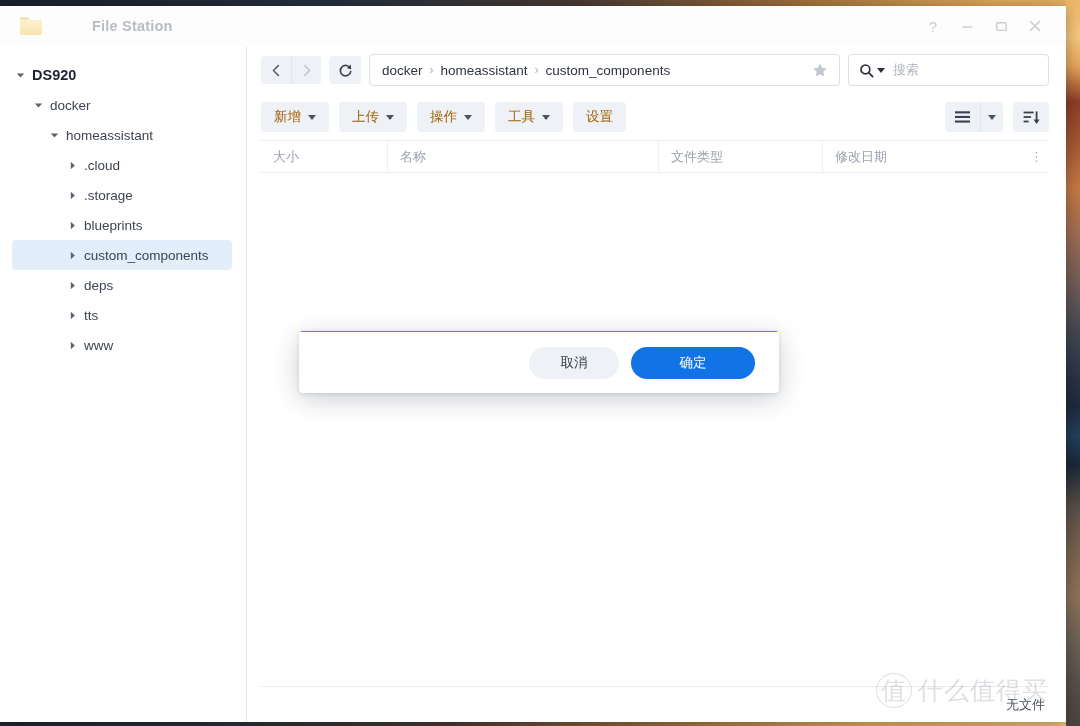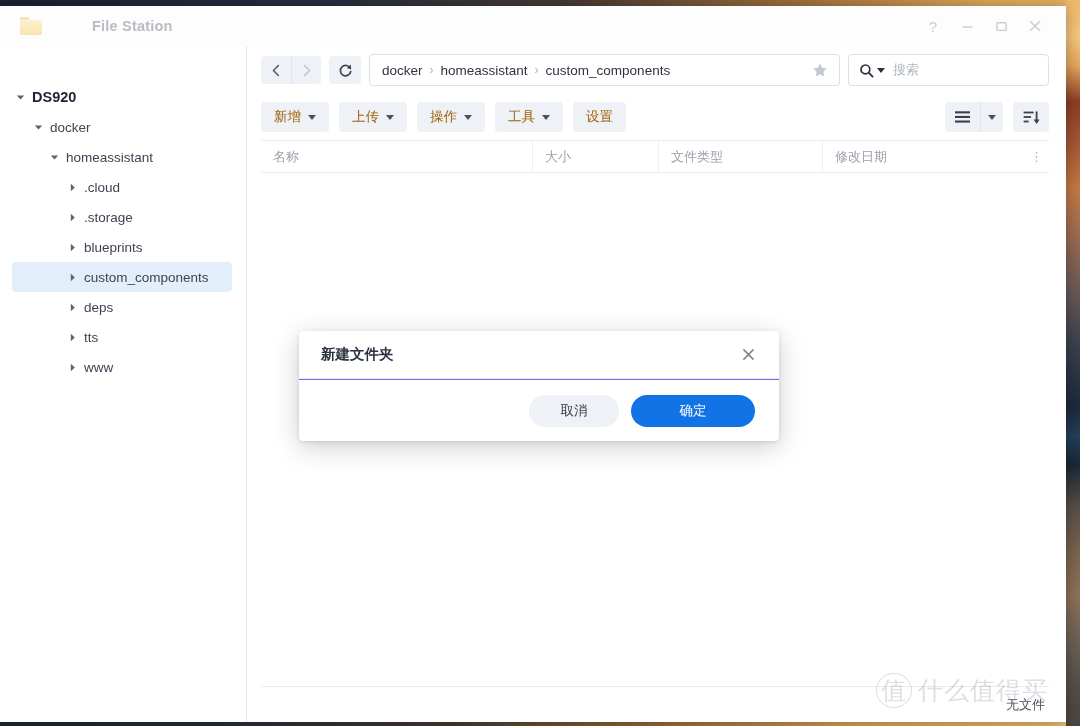--- a/index.html
+++ b/index.html
@@ -87,21 +87,21 @@
     overflow: hidden;
   }
   .tree-item {
     height: 30px; display: flex; align-items: center;
     font-size: 13.5px; color: #3d4450;
     cursor: pointer; white-space: nowrap;
     margin: 0 14px 0 12px;
     border-radius: 4px;
     padding-right: 6px;
   }
-  .tree-item.root { font-weight: bold; color: #1d2330; font-size: 14.5px; margin-top: 22px; }
+  .tree-item.root { font-weight: bold; color: #1d2330; font-size: 14.5px; }
   .tree-item.selected { background: #e3eefb; }
   .tree-arrow {
     width: 16px; flex: 0 0 16px;
     display: flex; align-items: center; justify-content: center;
     color: #5b636f;
   }
   .tree-label { padding-left: 4px; }
 
   
   .main { flex: 1; display: flex; flex-direction: column; min-width: 0; background: #fff; }
@@ -468,45 +468,36 @@
             <rect x="0.6" y="6.1" width="7.5" height="1.8" fill="currentColor"></rect>
             <rect x="0.6" y="10.6" width="5" height="1.8" fill="currentColor"></rect>
             <line x1="13.6" y1="1.4" x2="13.6" y2="12.1" stroke="currentColor" stroke-width="1.8"></line>
             <polygon points="10.6,9.6 16.6,9.6 13.6,13.9" fill="currentColor"></polygon>
           </svg>
         </button>
       </div>
 
       <div class="filelist">
         <div class="col-header">
+          <div class="col col-size">大小</div>
           <div class="col col-name">名称</div>
-          <div class="col col-size">大小</div>
           <div class="col col-type">文件类型</div>
           <div class="col col-date">修改日期</div>
           <div class="col-menu">⋮</div>
         </div>
         <div class="list-area"></div>
         <div class="status-row">
           <span>无文件</span>
         </div>
       </div>
 
     </div>
   </div>
 
   <div class="modal">
-    <div class="modal-head">
-      <div class="modal-title">新建文件夹</div>
-      <button class="modal-close">
-        <svg width="15" height="15" viewBox="0 0 15 15">
-            <line x1="2.4" y1="2.4" x2="12.6" y2="12.6" stroke="currentColor" stroke-width="1.5"></line>
-            <line x1="12.6" y1="2.4" x2="2.4" y2="12.6" stroke="currentColor" stroke-width="1.5"></line>
-          </svg>
-      </button>
-    </div>
     <div class="modal-foot">
       <button class="btn-cancel">取消</button>
       <button class="btn-ok">确定</button>
     </div>
   </div>
 
   <div class="watermark">
     <span class="mark-circle">值</span><span>什么值得买</span>
   </div>
 

